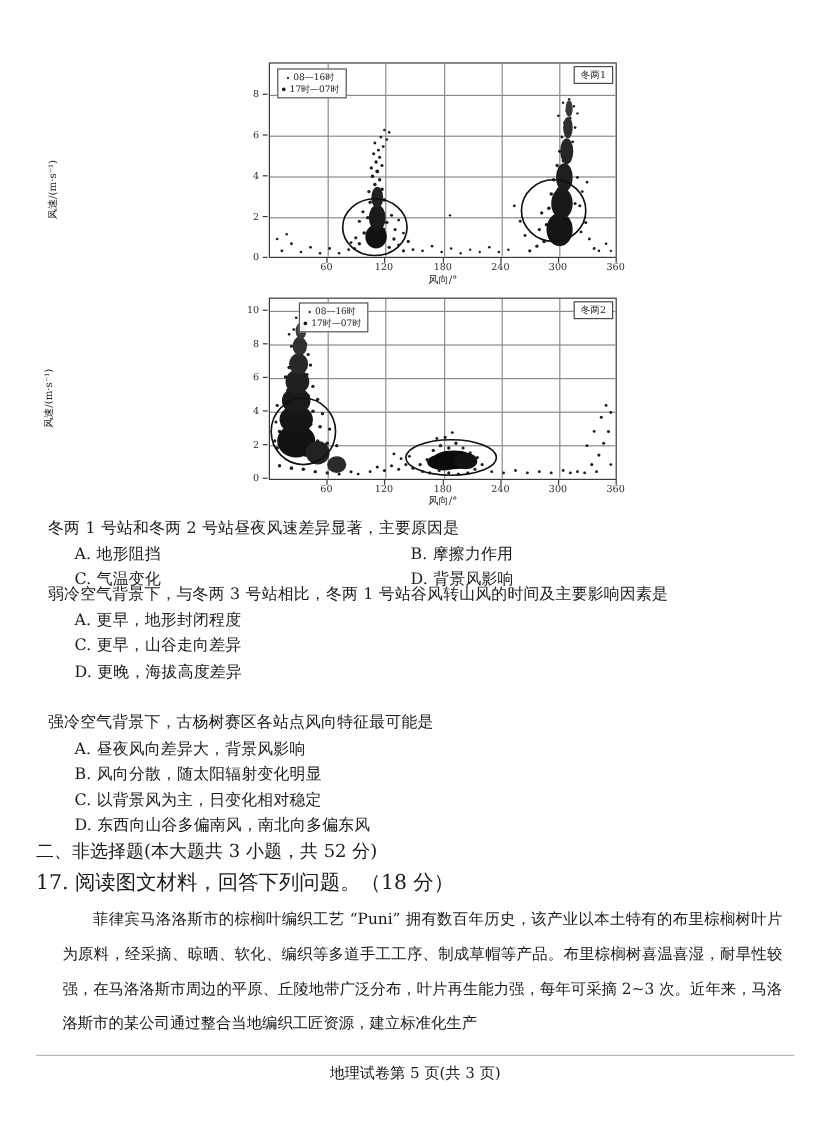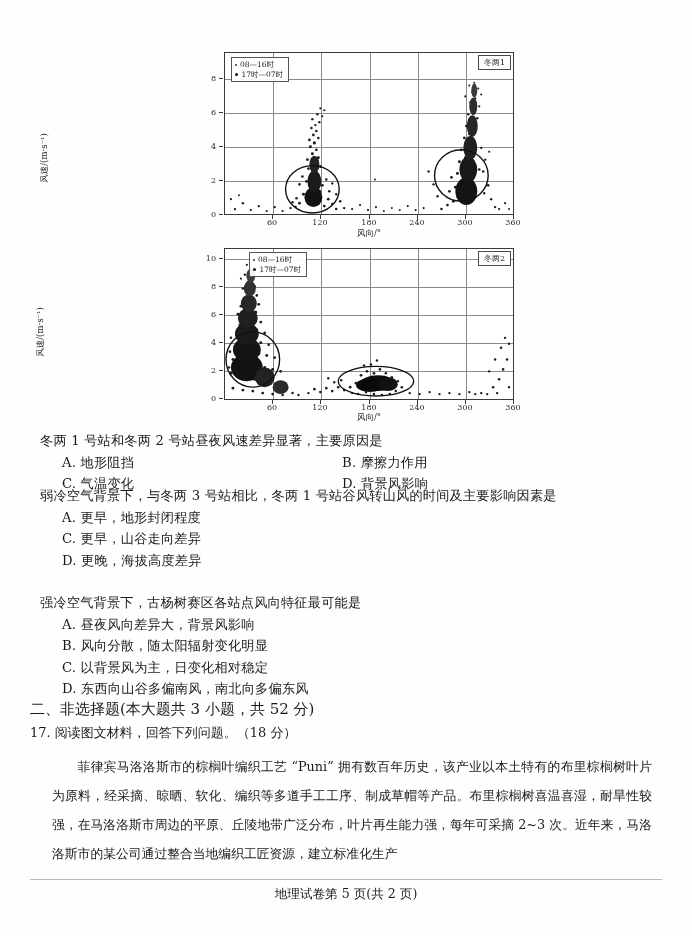--- a/index.html
+++ b/index.html
@@ -88,21 +88,21 @@
   .legend-box {
     position: absolute;
     border: 1px solid #555;
     background: rgba(255,255,255,0.93);
     padding: 2px 5px 2px 3px;
     font-size: 7.5px;
     line-height: 9.5px;
     z-index: 5;
     white-space: nowrap;
   }
-  .legend-row { display: flex; align-items: center; gap: 3px; }
+  .legend-row { display: flex; align-items: center; gap: 3px; justify-content: center; }
   .legend-dot {
     display: inline-block;
     border-radius: 50%;
     background: #3b3b3b;
   }
   .legend-dot.small { width: 2px; height: 2px; }
   .legend-dot.big { width: 3.4px; height: 3.4px; background:#111; }
   .legend-text { font-size: 7.5px; color: #1b1b1b; }
 
   .panel-tag {
@@ -147,21 +147,21 @@
   }
   .section-head {
     position: absolute;
     left: 30px;
     font-size: 15px;
     white-space: nowrap;
   }
   .q17 {
     position: absolute;
     left: 30px;
-    font-size: 13px;
+    font-size: 17px;
     white-space: nowrap;
   }
   .para {
     position: absolute;
     left: 52px;
     width: 600px;
     font-size: 12.8px;
     line-height: 29px;
     text-align: justify;
     text-justify: inter-ideograph;
@@ -616,15 +616,15 @@
     <div class="opt-line">D. 东西向山谷多偏南风，南北向多偏东风</div>
   </div>
 
   <div class="section-head" style="top:700px;">二、非选择题(本大题共 3 小题，共 52 分)</div>
 
   <div class="q17" style="top:724px;">17. 阅读图文材料，回答下列问题。（18 分）</div>
 
   <div class="para" style="top:752px;">菲律宾马洛洛斯市的棕榈叶编织工艺 “Puni” 拥有数百年历史，该产业以本土特有的布里棕榈树叶片为原料，经采摘、晾晒、软化、编织等多道手工工序、制成草帽等产品。布里棕榈树喜温喜湿，耐旱性较强，在马洛洛斯市周边的平原、丘陵地带广泛分布，叶片再生能力强，每年可采摘 2~3 次。近年来，马洛洛斯市的某公司通过整合当地编织工匠资源，建立标准化生产</div>
 
   <div class="hr-footer" style="top:879px;"></div>
-  <div class="footer" style="top:886px;">地理试卷第 5 页(共 2 页)</div>
+  <div class="footer" style="top:886px;">地理试卷第 5 页(共 3 页)</div>
 
 </div>
 
 </body></html>

